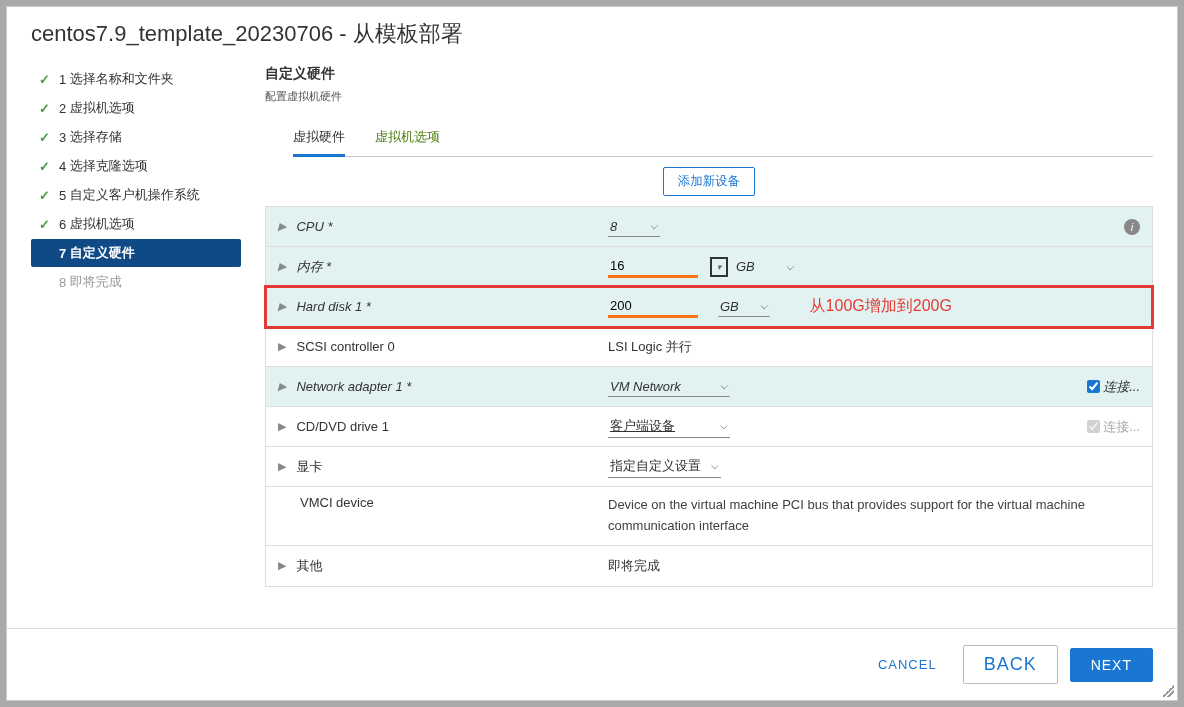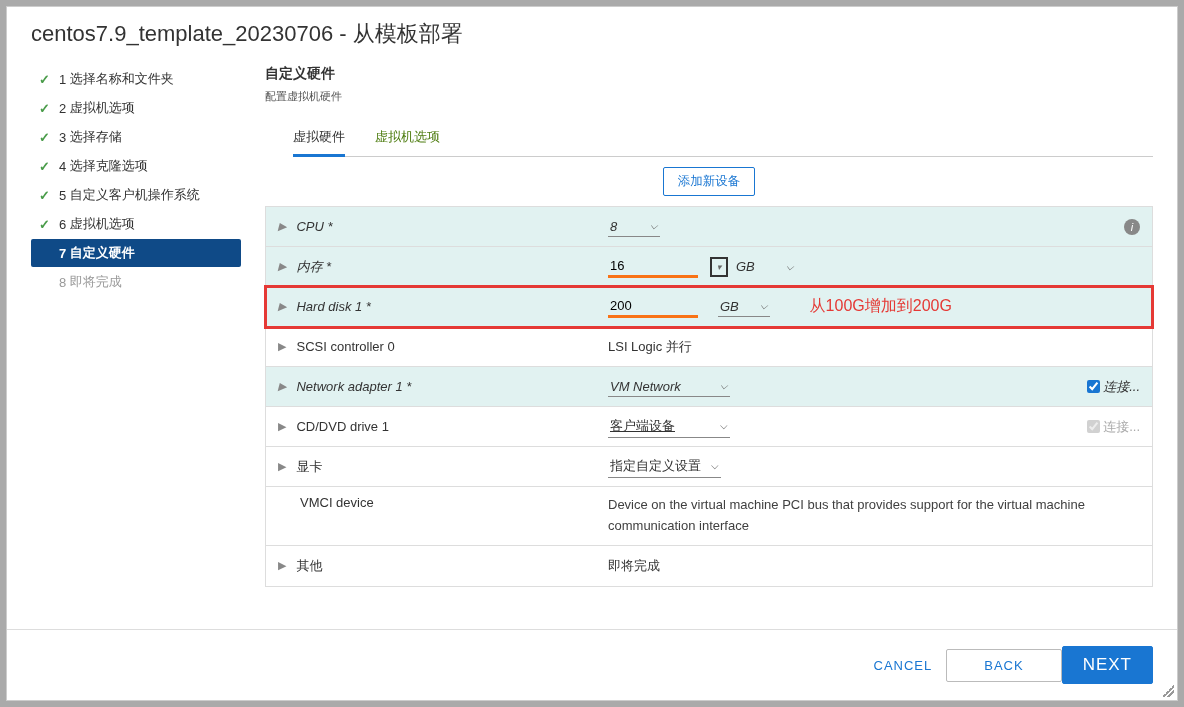--- a/index.html
+++ b/index.html
@@ -33,24 +33,24 @@
   .val { flex: 1; display: flex; align-items: center; color: #333; }
   .underline-input { border: none; border-bottom: 3px solid #f97316; background: transparent; font-size: 13px; padding: 2px 2px; width: 90px; }
   .sel-wrap { position: relative; display: inline-flex; align-items: center; border-bottom: 1px solid #888; padding: 0 2px; }
   .sel-wrap .caret { font-size: 10px; color: #666; margin-left: 10px; }
   .sel-val { font-size: 13px; padding: 2px 0; min-width: 30px; }
   .boxed-caret { border: 2px solid #333; width: 18px; height: 20px; display:inline-flex; align-items:center; justify-content:center; margin: 0 6px 0 12px; font-size:9px; color:#666; }
   .right-ctl { margin-left: auto; display: flex; align-items: center; font-size: 13px; color: #333; }
   .info-icon { margin-left: auto; width: 16px; height: 16px; border-radius: 50%; background: #888; color: #fff; font-size: 11px; display: inline-flex; align-items: center; justify-content: center; font-style: italic; }
   .annot { color: #e53935; font-size: 16px; margin-left: 40px; font-style: normal; }
   .desc { color: #404040; line-height: 1.6; }
-  .footer { border-top: 1px solid #ddd; padding: 16px 24px; display: flex; justify-content: flex-end; align-items: center; }
+  .footer { border-top: 1px solid #ddd; padding: 16px 24px; display: flex; justify-content: flex-end; gap: 12px; align-items: center; }
   .btn-cancel { color: #1976d2; background: none; border: none; font-size: 13px; letter-spacing: 1px; padding: 8px 14px; cursor: pointer; }
-  .btn-back { color: #1976d2; background: #fff; border: 1px solid #bbb; font-size: 13px; letter-spacing: 1px; padding: 8px 37px; cursor: pointer; border-radius: 2px; }
-  .btn-next { color: #fff; background: #1976d2; border: 1px solid #1976d2; font-size: 17px; letter-spacing: 1px; padding: 8px 20px; cursor: pointer; border-radius: 2px; }
+  .btn-back { color: #1976d2; background: #fff; border: 1px solid #bbb; font-size: 18px; letter-spacing: 1px; padding: 8px 20px; cursor: pointer; border-radius: 2px; }
+  .btn-next { color: #fff; background: #1976d2; border: 1px solid #1976d2; font-size: 14px; letter-spacing: 1px; padding: 8px 20px; cursor: pointer; border-radius: 2px; }
   .chk { accent-color: #1976d2; }
   .resize-handle { position:absolute; right:3px; bottom:3px; width:12px; height:12px; background: linear-gradient(135deg, transparent 50%, #999 50%, #999 60%, transparent 60%, transparent 70%, #999 70%, #999 80%, transparent 80%); }
 </style>
 </head>
 <body>
 
 <div class="dialog">
   <div class="title">centos7.9_template_20230706 - 从模板部署</div>
   <div class="body">
     <div class="sidebar">

